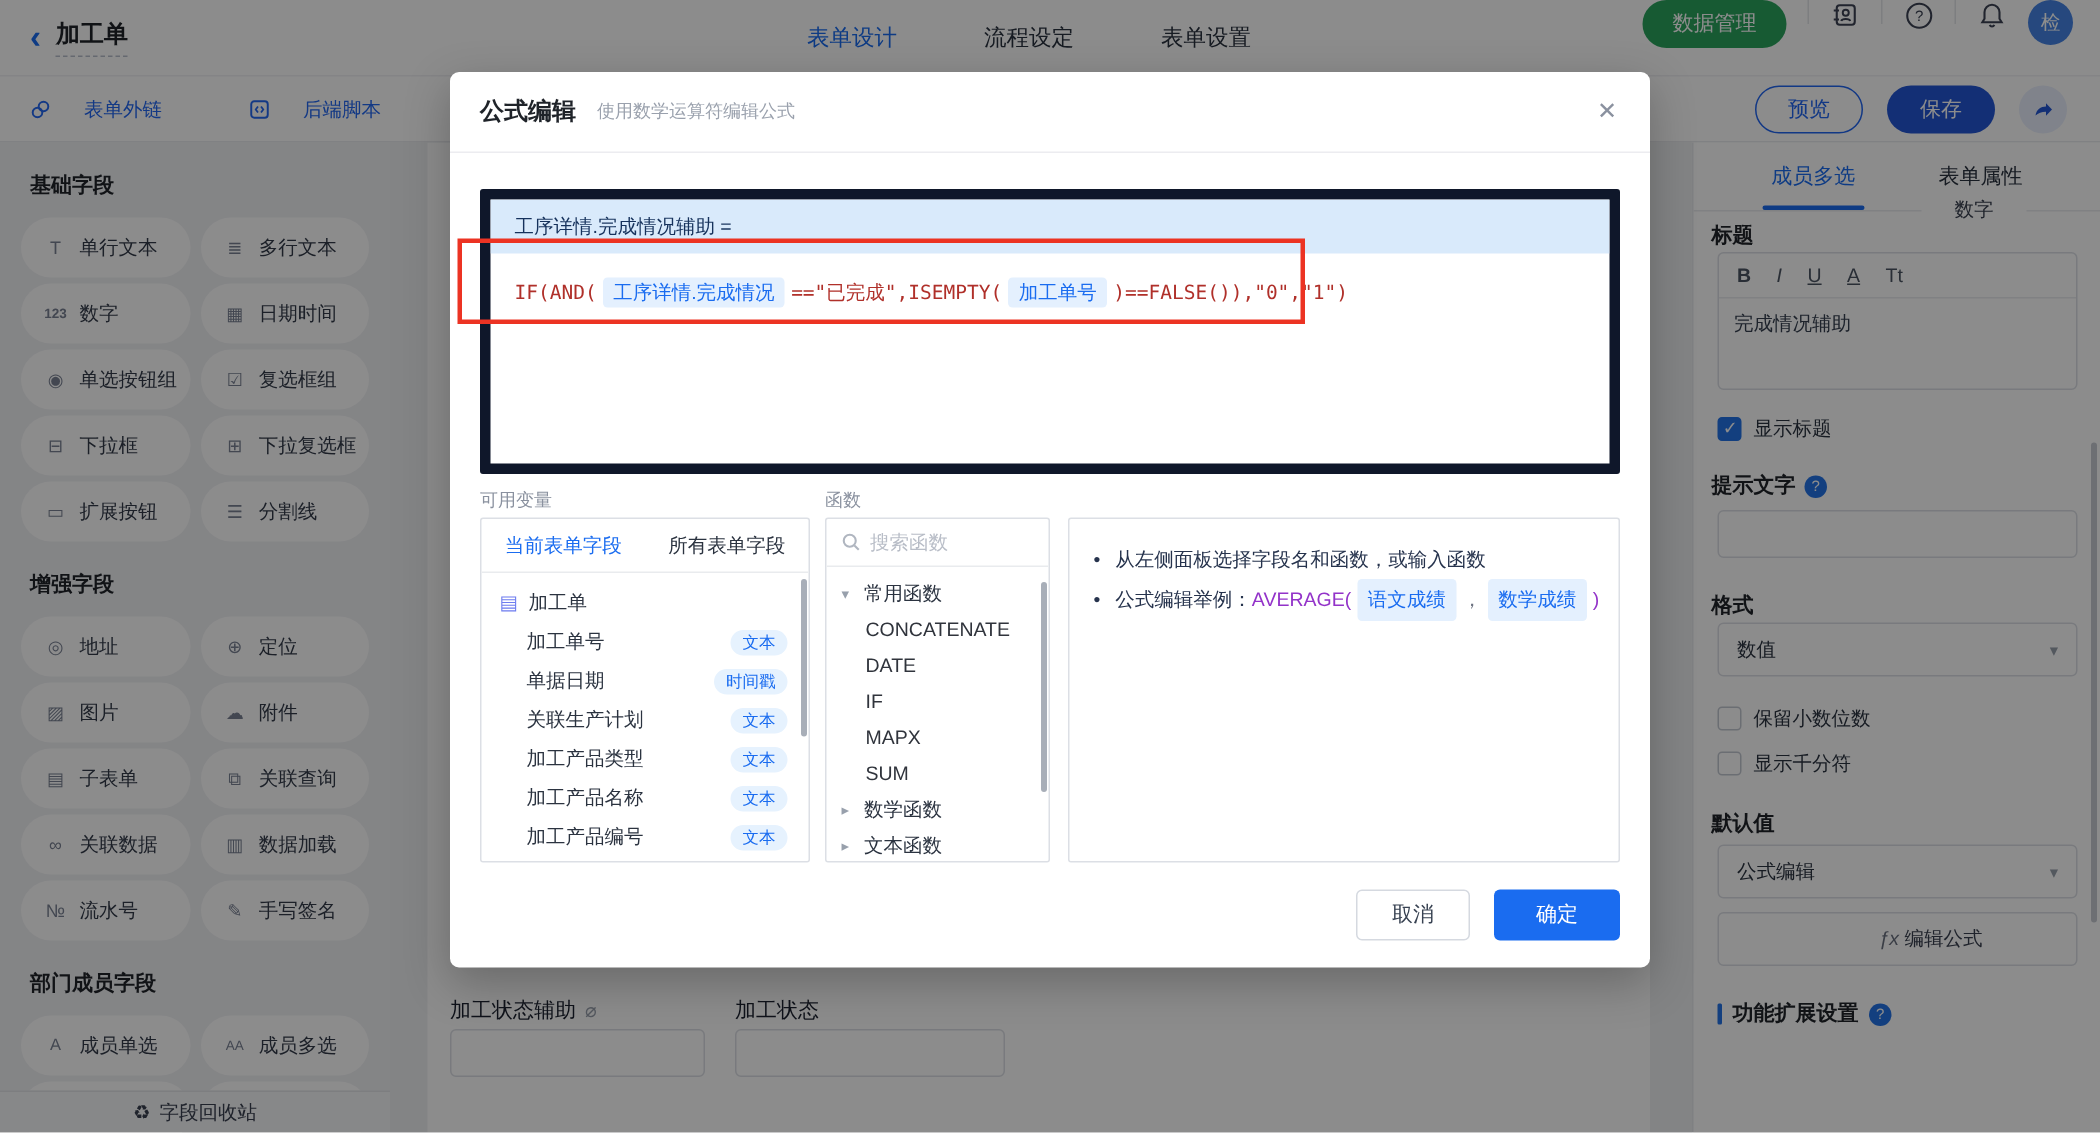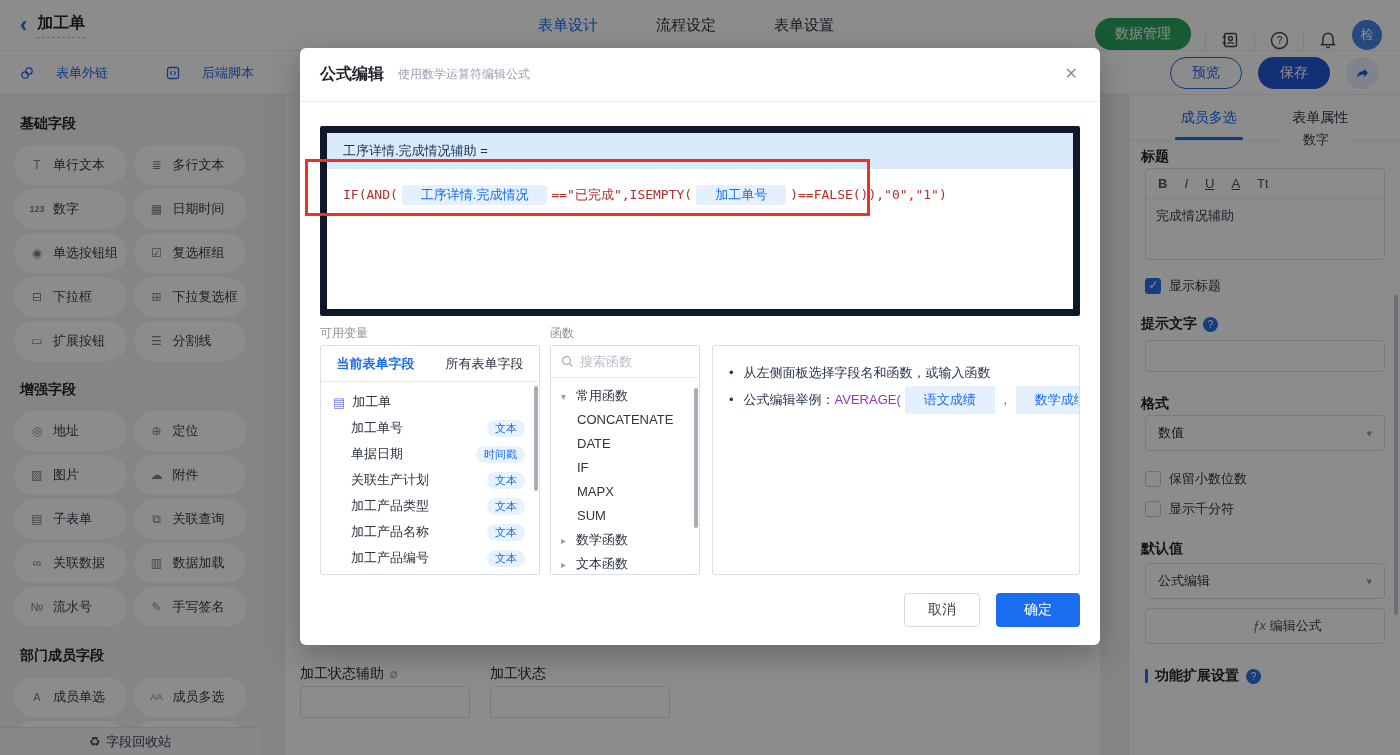--- a/index.html
+++ b/index.html
@@ -8,21 +8,21 @@
   #stage { position:relative; width:1400px; height:755px; overflow:hidden; background:#eef0f3; }
   .abs { position:absolute; }
 
   
   #topbar { left:0; top:0; width:1400px; height:50px; background:#fff; display:flex; align-items:center; z-index:1; }
   .back-chev { color:#1a6cf0; font-size:22px; font-weight:bold; margin-left:20px; line-height:1; cursor:pointer; }
   .app-title { font-size:16px; font-weight:700; margin-left:10px; border-bottom:1px dashed #b9c0cc; padding-bottom:3px; }
   #topbar-tabs { position:absolute; left:538px; top:0; height:50px; display:flex; align-items:center; gap:58px; }
   .top-tab { font-size:15px; color:#2b3340; cursor:pointer; }
   .top-tab.active { color:#1a6cf0; }
-  #topbar-right { position:absolute; right:18px; top:0; height:50px; display:flex; align-items:flex-end; gap:14px; }
+  #topbar-right { position:absolute; right:18px; top:0; height:50px; display:flex; align-items:flex-start; gap:14px; }
   .pill-green { background:#2aa55e; color:#fff; font-size:14px; border:none; border-radius:16px; height:32px; padding:0 20px; cursor:pointer; }
   .tb-divider { width:1px; height:16px; background:#e3e5ea; }
   .tb-icon { width:20px; height:20px; display:flex; align-items:center; justify-content:center; cursor:pointer; }
   .avatar { width:30px; height:30px; border-radius:50%; background:#4584e6; color:#fff; font-size:13px; display:flex; align-items:center; justify-content:center; cursor:pointer; }
 
   
   #toolbar { left:0; top:50px; width:1400px; height:45px; background:#fff; border-top:1px solid #f0f1f4; border-bottom:1px solid #e9ebee; display:flex; align-items:center; z-index:1; }
   .tool-link { display:flex; align-items:center; gap:22px; color:#2468f2; font-size:13px; cursor:pointer; }
   .tool-link svg { display:block; }
   #toolbar-right { position:absolute; right:22px; display:flex; align-items:center; gap:16px; }
@@ -75,28 +75,28 @@
   #overlay { left:0; top:0; width:1400px; height:755px; background:rgba(0,0,0,0.45); z-index:20; }
   #modal { left:300px; top:48px; width:800px; height:597px; background:#fff; border-radius:6px; box-shadow:0 10px 30px rgba(0,0,0,.25); z-index:30; }
   #modal-header { position:absolute; left:0; top:0; width:100%; height:54px; border-bottom:1px solid #ececf0; display:flex; align-items:center; padding:0 20px; }
   #modal-title { font-size:16px; font-weight:700; color:#1f2329; }
   #modal-subtitle { font-size:12px; color:#9aa1ad; margin-left:14px;text-align:right; }
   #modal-close { position:absolute; right:22px; top:16px; font-size:16px; color:#8a919f; cursor:pointer; }
 
   #formula-box { position:absolute; left:20px; top:78px; width:760px; height:190px; border:7px solid #0f172a; border-radius:2px; overflow:hidden; }
   #formula-strip { height:36px; background:#d9eafb; display:flex; align-items:center; padding:0 16px; font-size:13px; color:#16325c; }
   #formula-code { padding:16px; font-family:"DejaVu Sans Mono","Liberation Mono",monospace; font-size:13px; color:#b0302a; }
-  .chip { display:inline-block; background:#e4f0fe; color:#1a6cf0; border-radius:3px; padding:1px 19px; margin:0 4px; font-family:"Liberation Sans",sans-serif; font-size:13px; cursor:pointer; }
+  .chip { display:inline-block; background:#e4f0fe; color:#1a6cf0; border-radius:3px; padding:1px 7px; margin:0 4px; font-family:"Liberation Sans",sans-serif; font-size:13px; cursor:pointer; }
 
   .panel-label { position:absolute; font-size:12px; color:#8a919f; }
   .panel { position:absolute; top:297px; height:230px; border:1px solid #dcdfe5; border-radius:2px; background:#fff; overflow:hidden; }
   #vars-panel { left:20px; width:220px; }
   .vars-tabs { height:36px; border-bottom:1px solid #e9ebee; display:flex; align-items:center; }
   .vars-tab { flex:1; text-align:center; font-size:13px; color:#2b3340; cursor:pointer; }
-  .vars-tab.active { color:#1a6cf0;font-weight:bold; }
+  .vars-tab.active { color:#1a6cf0; }
   .tree-root { display:flex; align-items:center; gap:7px; padding:11px 12px 4px 12px; font-size:13px; color:#2b3340; }
   .doc-ic { color:#6f7ef0; font-size:13px; }
   .var-row { display:flex; align-items:center; justify-content:space-between; padding:0 14px 0 30px; height:26px; font-size:13px; color:#2b3340; cursor:pointer; }
   .badge { background:#e6f2fe; color:#1a6cf0; font-size:11px; border-radius:9px; padding:1px 8px; }
 
   #fns-panel { left:250px; width:150px; }
   .fn-search { height:32px; border-bottom:1px solid #e9ebee; display:flex; align-items:center; gap:6px; padding:0 10px; }
   .fn-search input { border:none; outline:none; width:100px; font-size:13px; color:#2b3340; }
   .fn-search input::placeholder { color:#b8bdc7; }
   .fn-group { display:flex; align-items:center; gap:5px; height:24px; padding-left:10px; font-size:13px; color:#2b3340; cursor:pointer; }

